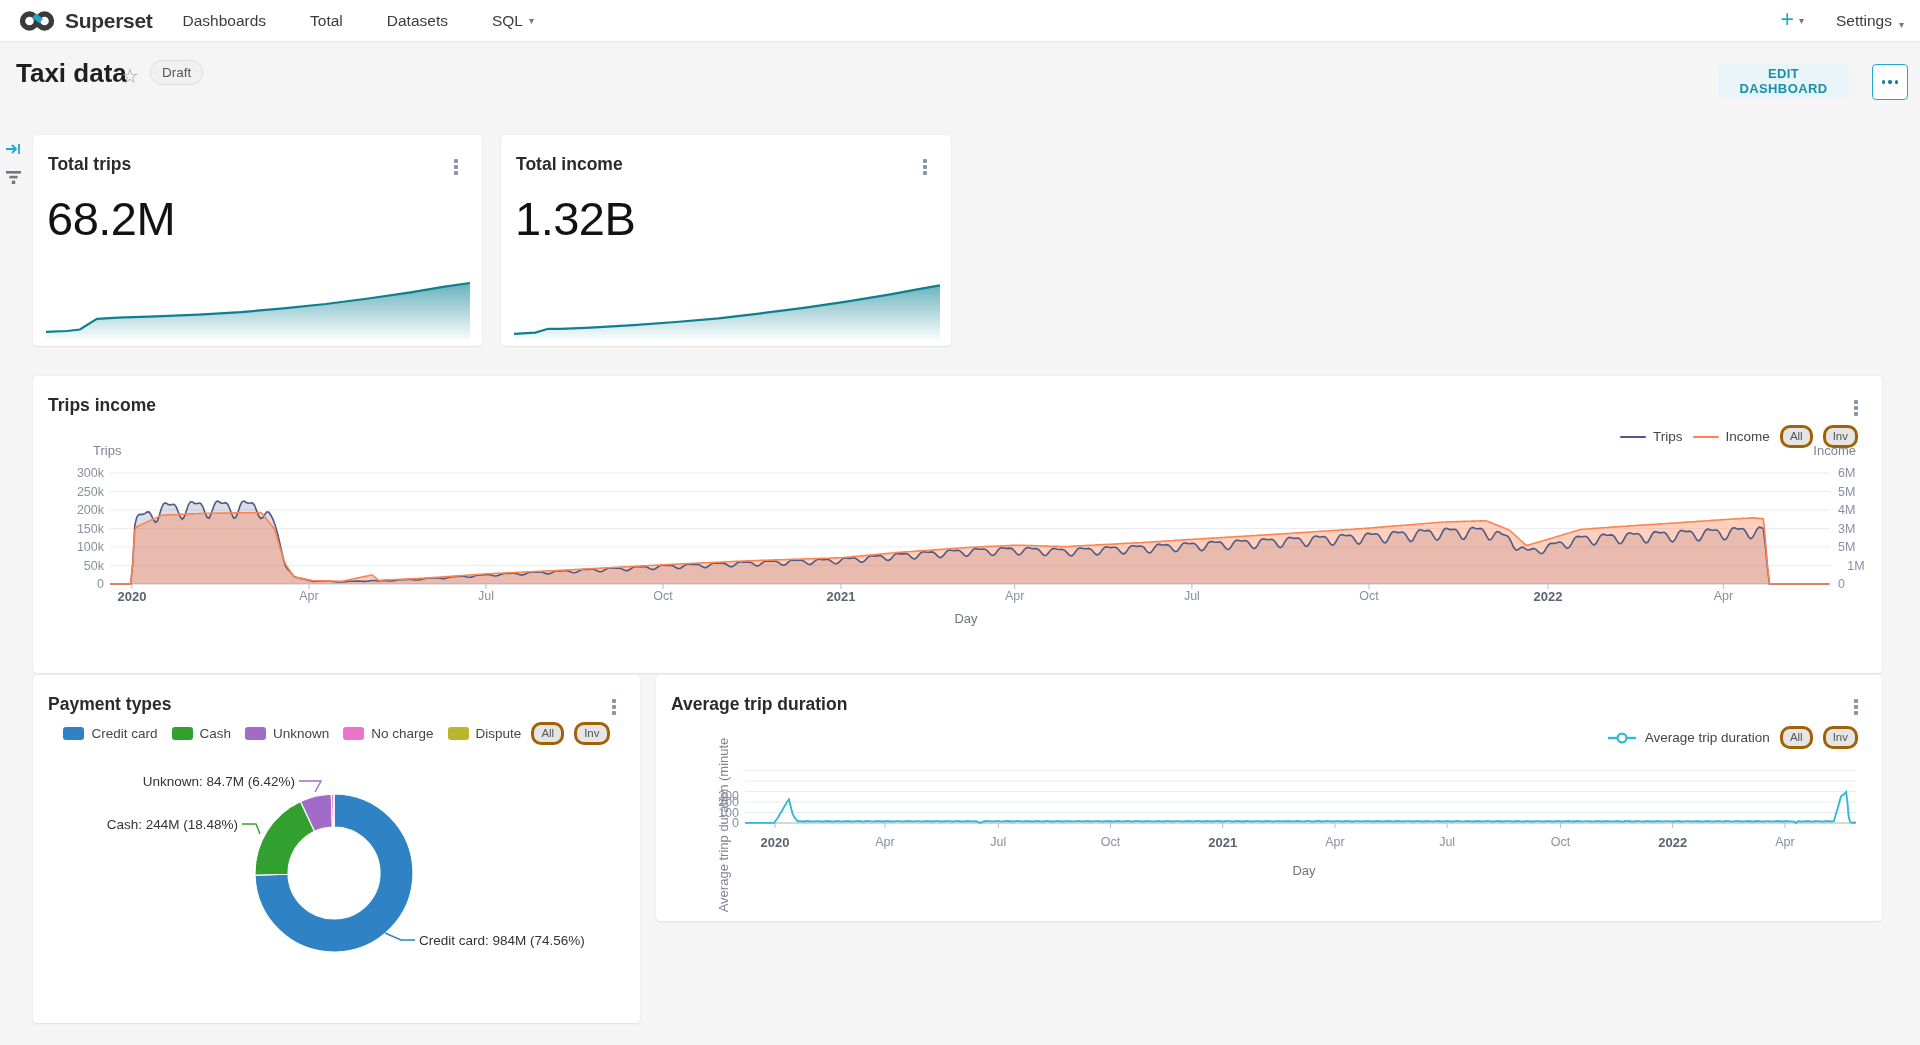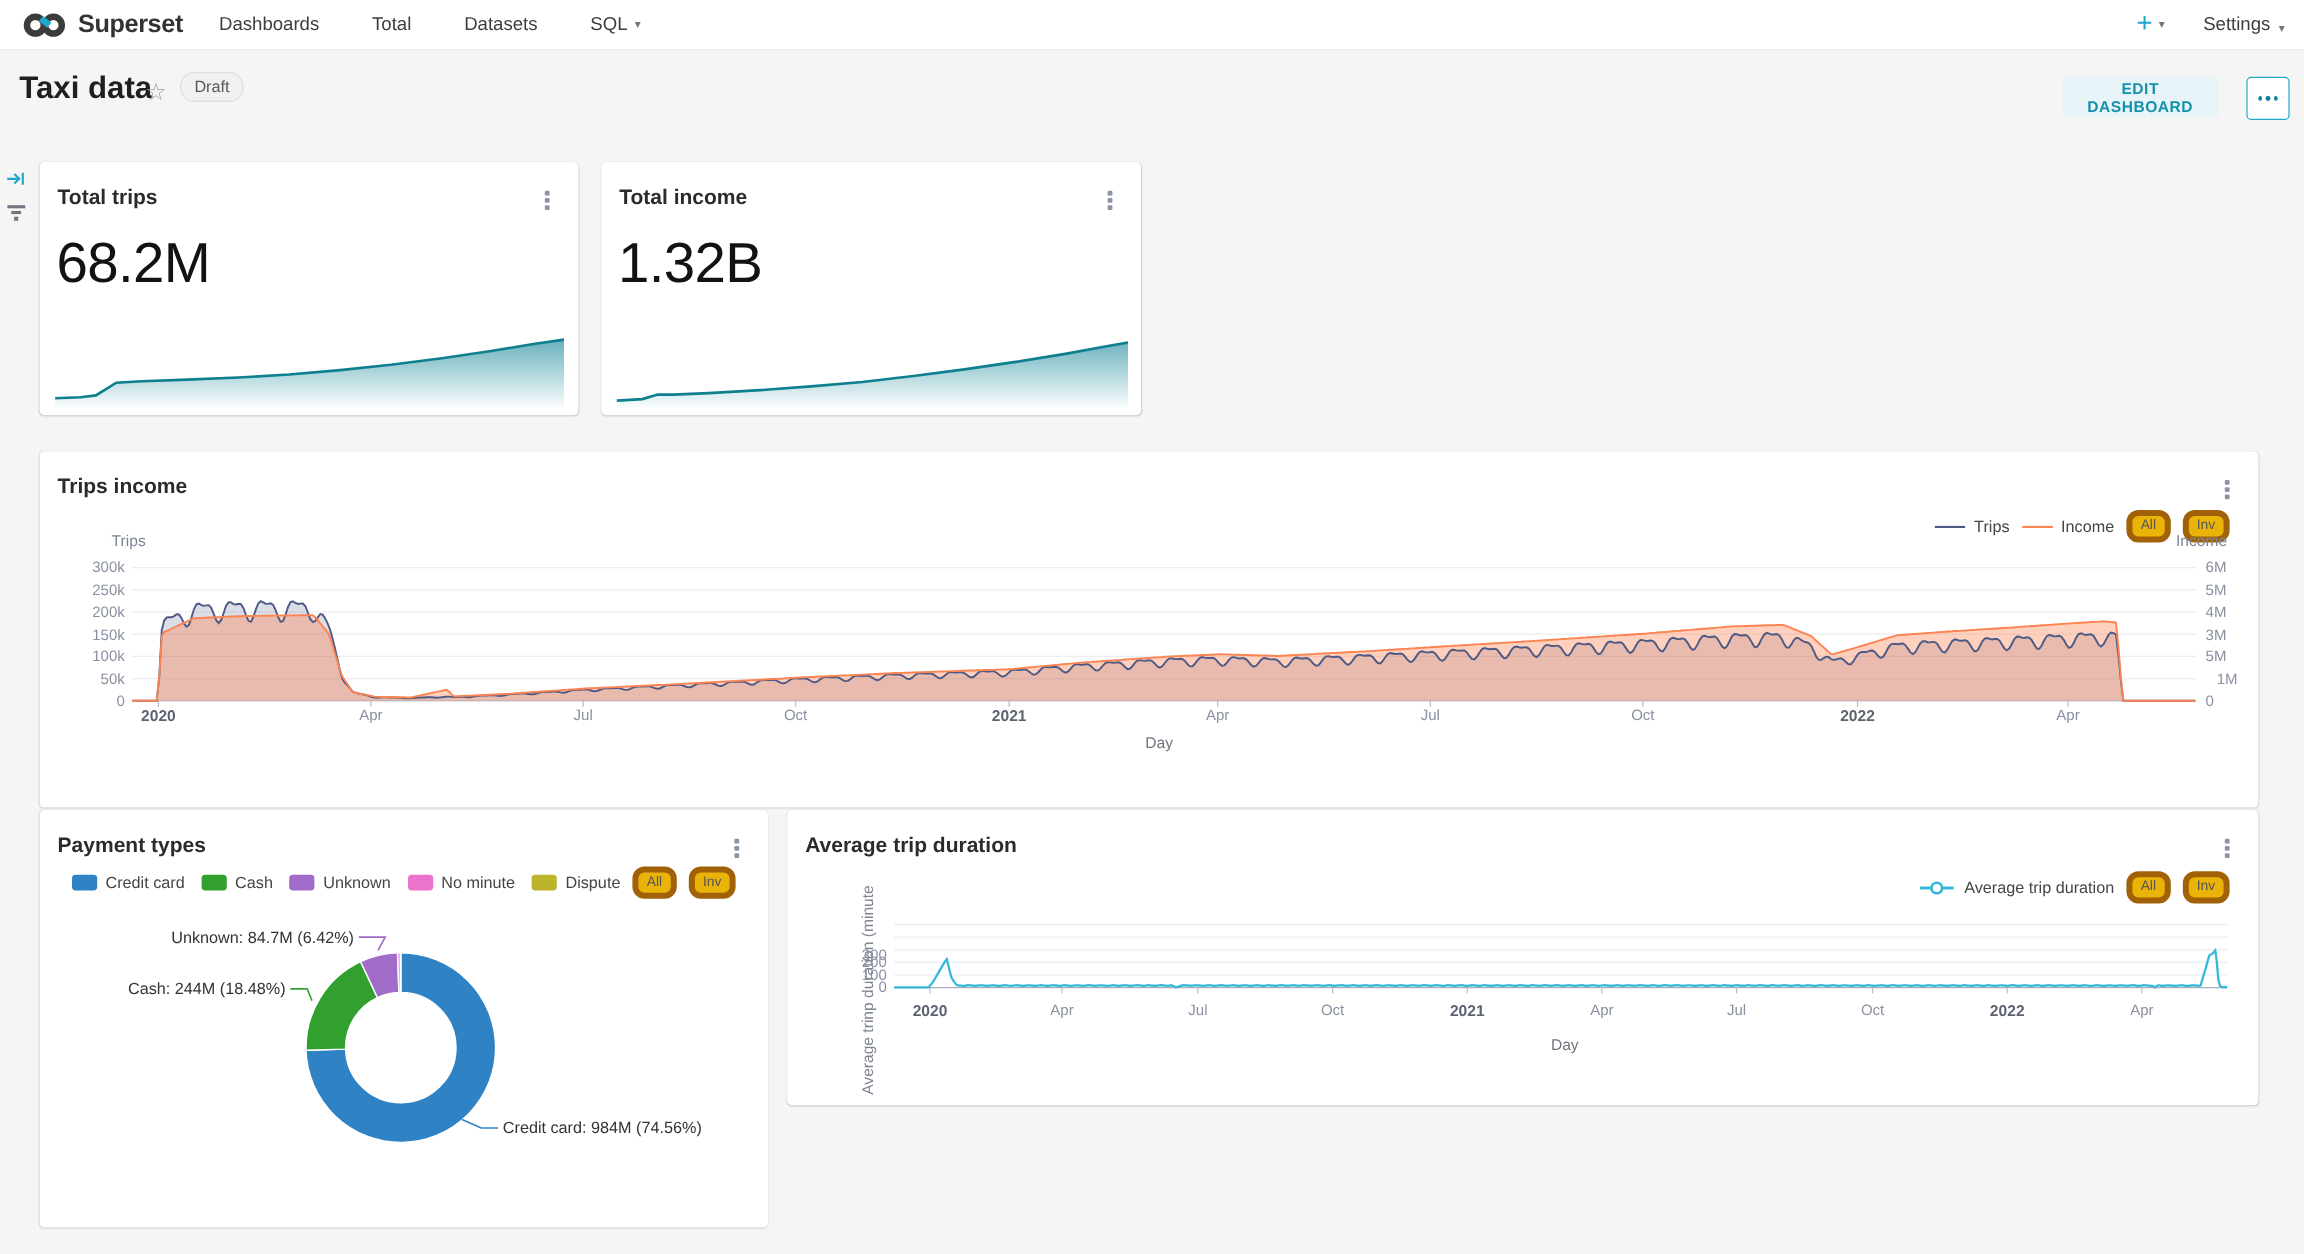--- a/index.html
+++ b/index.html
@@ -29,21 +29,21 @@
   .card{position:absolute;background:#fff;border-radius:4px;box-shadow:0 1px 2px rgba(0,0,0,.07),0 0 1px rgba(0,0,0,.14)}
   .card-title{position:absolute;left:15px;top:19px;font-size:17.5px;font-weight:600;color:#2b2b2b}
   .kebab{position:absolute;right:18px;top:21px;width:16px;height:22px;display:flex;flex-direction:column;align-items:center;justify-content:center;gap:2.6px;cursor:pointer}
   .kebab i{width:3.8px;height:3.8px;background:#8a94a2;border-radius:1px}
   .big-number{position:absolute;left:14px;top:56px;font-size:47px;font-weight:500;color:#121212;letter-spacing:-.5px}
   .chart-svg{position:absolute;left:0;top:0}
   
   .legend-row{position:absolute;display:flex;align-items:center;gap:10px;font-size:13.5px;color:#454545}
   .legend-item{display:flex;align-items:center;gap:7px;cursor:pointer}
   .lswatch{width:26px;height:0;border-top:2.6px solid #000;border-radius:2px}
-  .pill{border:5px solid #a16207;border-radius:10px;padding:1px 7px 2px;font-size:11.5px;color:#555;background:#eab308;line-height:14px;cursor:pointer}
+  .pill{border:3px solid #a16207;border-radius:10px;padding:1px 7px 2px;font-size:11.5px;color:#555;background:#e5e5e5;line-height:14px;cursor:pointer}
   .pswatch{width:21px;height:13px;border-radius:3px}
   .axis-title{position:absolute;font-size:13px;color:#7d8493}
   .rot-label{position:absolute;transform:translate(-50%,-50%) rotate(-90deg);white-space:nowrap;font-size:13px;color:#7d8493}
   .tick{position:absolute;font-size:12.5px;color:#8a90a0;transform:translateX(-50%);white-space:nowrap}
   .tick.bold{font-weight:700;color:#5b6270;font-size:13px}
   .ytick{position:absolute;font-size:12.5px;color:#8a90a0;text-align:right;transform:translateY(-50%);white-space:nowrap}
   .xaxis-title{position:absolute;font-size:13px;color:#70757f;transform:translateX(-50%)}
 </style>
 </head>
 <body>
@@ -234,21 +234,21 @@
         <span class="legend-item">
           <span class="pswatch" style="background: rgb(49, 160, 46);"></span>
           <span>Cash</span>
         </span>
         <span class="legend-item">
           <span class="pswatch" style="background: rgb(160, 108, 200);"></span>
           <span>Unknown</span>
         </span>
         <span class="legend-item">
           <span class="pswatch" style="background: rgb(236, 115, 204);"></span>
-          <span>No minute</span>
+          <span>No charge</span>
         </span>
         <span class="legend-item">
           <span class="pswatch" style="background: rgb(188, 180, 42);"></span>
           <span>Dispute</span>
         </span>
       </span>
     <span class="pill">All</span>
     <span class="pill">Inv</span>
   </div>
   <svg class="chart-svg" id="svgD" width="607" height="348">

